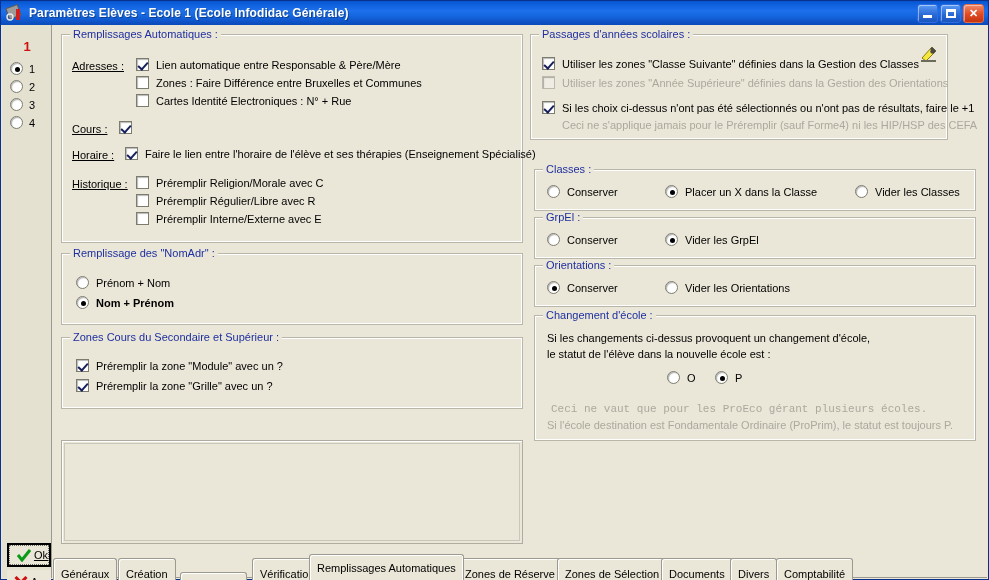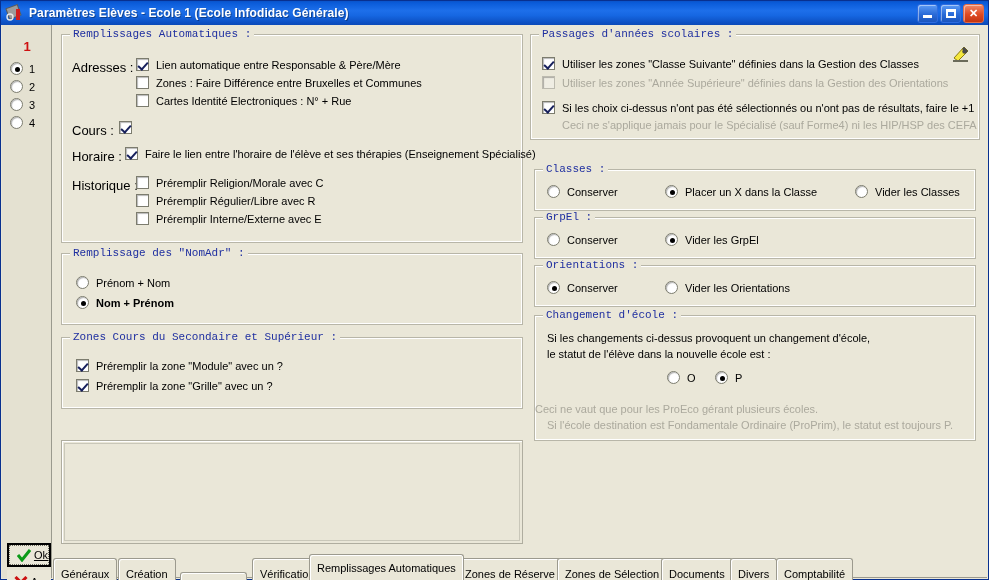--- a/index.html
+++ b/index.html
@@ -129,31 +129,31 @@
     background: #EAE7D8;
     box-shadow: inset -1px -1px 0 #FFFFFF, inset 1px 1px 0 #FFFFFF;
   }
   .grp > .cap {
     position: absolute; top: -7px; left: 8px;
     background: #EAE7D8;
     padding: 0 3px;
     color: #1F2FA0;
     font-size: 11px;
     white-space: nowrap;
-    font-family: Liberation Mono, monospace;
   }
   .row {
     position: absolute;
     display: flex; align-items: center; gap: 7px;
     white-space: nowrap;
   }
   .row .txt { font-size: 11px; color: #000; }
   .row .txt.dis { color: #ABA99D; }
   .ulab {
-    font-size: 13px; color: #000;
+    font-size: 11px; color: #000;
+    text-decoration: underline;
     white-space: nowrap;
     position: absolute;
   }
   .plain {
     position: absolute;
     font-size: 11px; color: #000; white-space: nowrap;
   }
   .plain.dis { color: #ABA99D; }
   
   #note-icon {
@@ -343,21 +343,21 @@
         </div>
       </div>
 
       <div id="empty-panel">
         <div class="in"></div>
       </div>
     </div>
 
     <div id="right-pane">
 
-      <div class="grp" style="left:4px; top:9px; width:450px; height:106px;">
+      <div class="grp" style="left:4px; top:9px; width:418px; height:106px;">
         <span class="cap">Passages d'années scolaires :</span>
 
         <span id="note-icon">
           <svg width="20" height="20" viewBox="0 0 20 20">
             <path d="M3 15 L13 4 L17 8 L7 18 Z" fill="#F5E83C" stroke="#8A7A10" stroke-width="1"></path>
             <path d="M13 4 L17 8 L15 10 L11 6 Z" fill="#4A4A4A"></path>
             <circle cx="13.5" cy="8.5" r="2.2" fill="#4A4A4A"></circle>
             <rect x="2" y="17" width="15" height="2" fill="#6B6B5A"></rect>
           </svg>
         </span>
@@ -367,21 +367,21 @@
           <span class="txt">Utiliser les zones  "Classe Suivante" définies dans la Gestion des Classes</span>
         </div>
         <div class="row" style="left:11px; top:41px;">
           <span class="cb dis"></span>
           <span class="txt dis">Utiliser les zones  "Année Supérieure" définies dans la Gestion des Orientations</span>
         </div>
         <div class="row" style="left:11px; top:66px;">
           <span class="cb on"></span>
           <span class="txt">Si les choix ci-dessus n'ont pas été sélectionnés ou n'ont pas de résultats, faire le +1</span>
         </div>
-        <span class="plain dis" style="left:31px; top:84px;">Ceci ne s'applique jamais pour le Spécialisé (sauf Forme4) ni les HIP/HSP des CEFA</span>
+        <span class="plain dis" style="left:31px; top:84px;">Ceci ne s'applique jamais pour le Préremplir (sauf Forme4) ni les HIP/HSP des CEFA</span>
       </div>
 
       <div class="grp" style="left:8px; top:144px; width:442px; height:42px;">
         <span class="cap">Classes :</span>
         <div class="row" style="left:12px; top:15px;">
           <span class="rd"></span>
           <span class="txt">Conserver</span>
         </div>
         <div class="row" style="left:130px; top:15px;">
           <span class="rd on"></span>
@@ -422,21 +422,21 @@
         <span class="plain" style="left:12px; top:16px;">Si les changements ci-dessus provoquent un changement d'école,</span>
         <span class="plain" style="left:12px; top:32px;">le statut de l'élève dans la nouvelle école est :</span>
         <div class="row" style="left:132px; top:55px;">
           <span class="rd"></span>
           <span class="txt">O</span>
         </div>
         <div class="row" style="left:180px; top:55px;">
           <span class="rd on"></span>
           <span class="txt">P</span>
         </div>
-        <span class="plain dis" style="left:0; top:87px;">Ceci ne vaut que pour les ProEco gérant plusieurs écoles.</span>
+        <span class="plain dis" style="left:16px; top:87px;font-family:Liberation Mono, monospace;">Ceci ne vaut que pour les ProEco gérant plusieurs écoles.</span>
         <span class="plain dis" style="left:12px; top:103px;">Si l'école destination est Fondamentale Ordinaire (ProPrim), le statut est toujours P.</span>
       </div>
     </div>
 
     <div class="actbtn" id="btn-ok">
       <span class="inner">
         <svg width="14" height="13" viewBox="0 0 14 13">
           <path d="M1 6 L5 11 L13 1" fill="none" stroke="#0C9A18" stroke-width="3"></path>
         </svg>
         <span class="actlbl">Ok</span>

